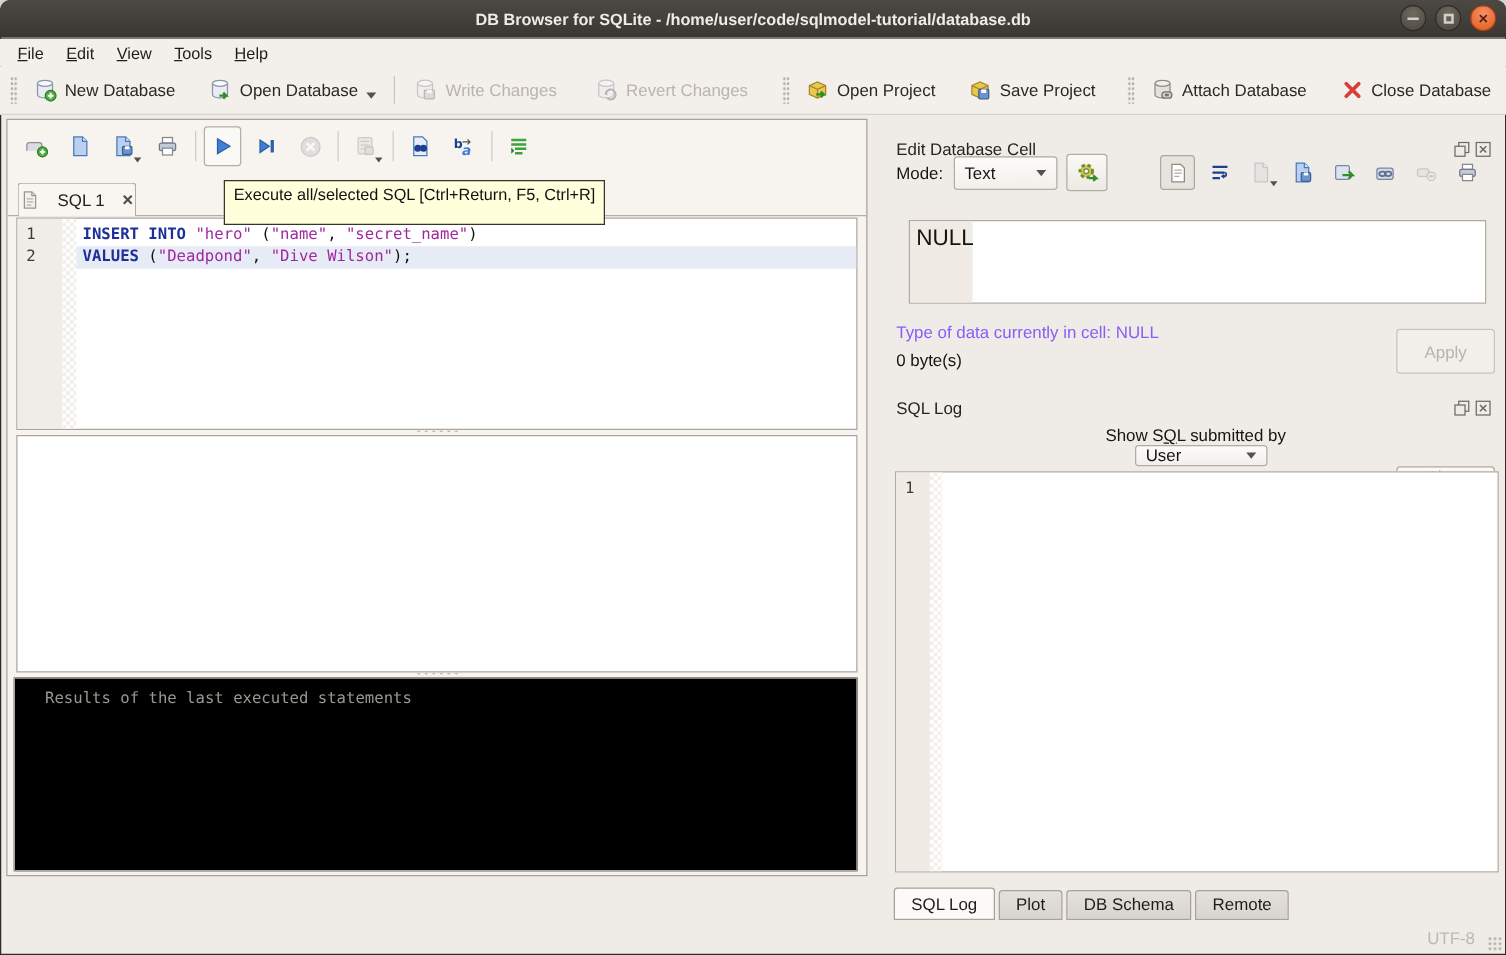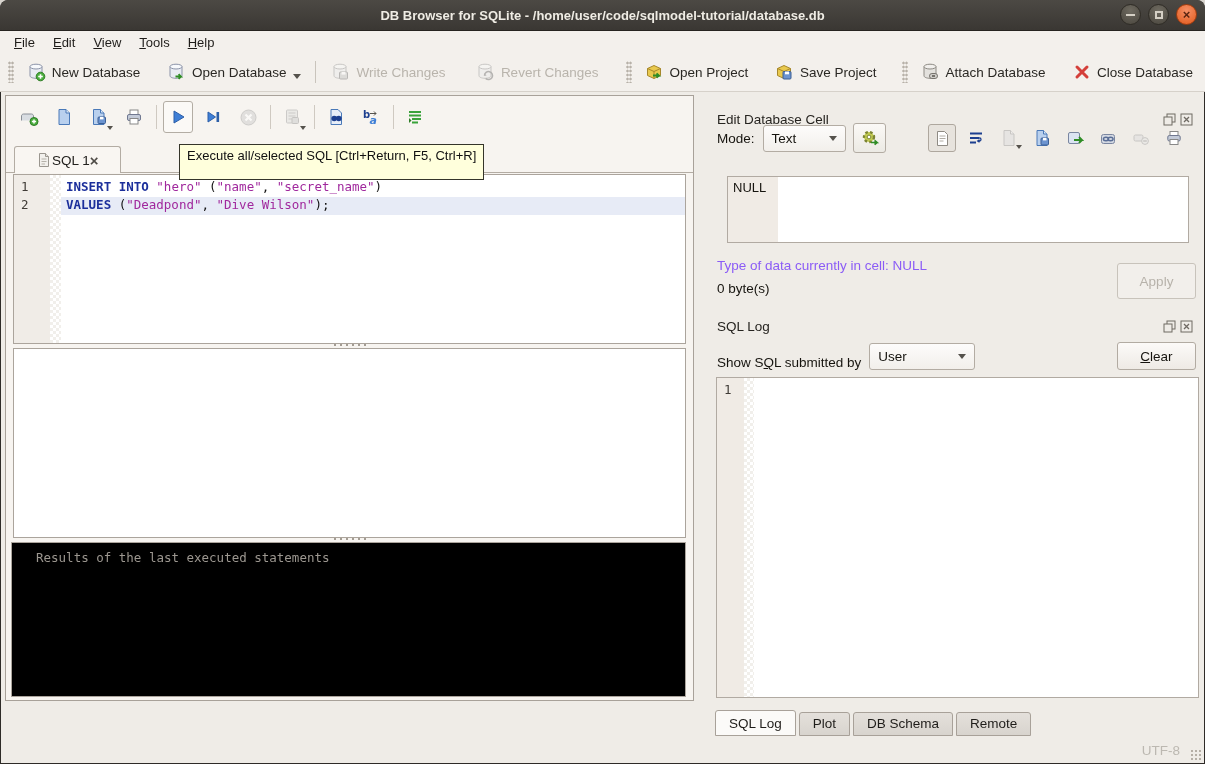--- a/index.html
+++ b/index.html
@@ -42,22 +42,22 @@
   .sq-btn{width:28px;height:30px;display:flex;align-items:center;justify-content:center;border:1px solid transparent;
           border-radius:3px;margin-right:5px;position:relative;}
   .sq-btn.hovered{border-color:#b3ada4;background:#fbf9f6;}
   .sq-btn.disabled svg{filter:grayscale(1);opacity:.45;}
   .sq-sep{width:1px;height:24px;background:#cfc9c1;margin:0 6px 0 2px;}
   .mini-caret{position:absolute;right:0;bottom:2px;width:0;height:0;border-left:3.5px solid transparent;
               border-right:3.5px solid transparent;border-top:4px solid #55524c;}
   
   .sqltab-bar{position:absolute;top:46px;left:0;right:0;height:31px;border-bottom:1px solid #b3aca3;
               display:flex;align-items:flex-end;padding-left:8px;box-sizing:border-box;}
-  .sql-tab{display:flex;align-items:center;gap:0;background:#f9f6f2;border:1px solid #b3aca3;border-bottom:none;
-           border-radius:3px 3px 0 0;padding:5px 21px;margin-bottom:-1px;font-size:13.5px;color:#23211e;}
+  .sql-tab{display:flex;align-items:center;gap:14px;background:#f9f6f2;border:1px solid #b3aca3;border-bottom:none;
+           border-radius:3px 3px 0 0;padding:5px 1px;margin-bottom:-1px;font-size:13.5px;color:#23211e;}
   .tab-close{font-weight:900;color:#4f4c47;font-size:15px;line-height:1;}
   .tooltip{position:absolute;top:48px;left:173px;background:#ffffdc;border:1px solid #35352a;padding:3px 7px 16px;
            font-size:13px;color:#111;z-index:6;white-space:nowrap;}
   
   .editor-pane{position:absolute;top:78px;left:7px;right:7px;height:168px;background:#fff;border:1px solid #aba49c;display:flex;}
   .gutter{width:36px;background:#f0ece7;font-family:"DejaVu Sans Mono",monospace;font-size:12.5px;color:#3f3b36;padding-top:4px;box-sizing:border-box;}
   .gutter .ln{height:18px;padding-left:7px;}
   .fold-margin{width:11px;background:conic-gradient(#f1efeb 0 25%,#ffffff 0 50%,#f1efeb 0 75%,#ffffff 0) 0 0/6px 6px;}
   .code{flex:1;padding-top:4px;font-family:"DejaVu Sans Mono",monospace;font-size:12.5px;color:#121212;}
   .code-line{height:18px;white-space:pre;padding-left:5px;}
@@ -80,29 +80,29 @@
   .combo .val{padding-left:8px;flex:1;}
   .combo .arr{margin-right:8px;}
   .mode-row{position:absolute;top:32px;left:11px;right:5px;height:30px;display:flex;align-items:center;}
   .gear-btn{width:31px;height:28px;border:1px solid #b3aca3;border-radius:3px;background:linear-gradient(#fbf9f6,#eceae4);
             display:flex;align-items:center;justify-content:center;margin-left:7px;}
   .cell-icons{display:flex;align-items:center;margin-left:42px;}
   .ci{width:26px;height:26px;display:flex;align-items:center;justify-content:center;margin-right:7px;position:relative;}
   .ci.pressed{border:1px solid #aea79e;border-radius:3px;background:#e7e3dd;}
   .ci.disabled svg{filter:grayscale(1);opacity:.45;}
   .null-box{position:absolute;top:85px;left:21px;width:460px;height:65px;border:1px solid #b1aaa2;background:#fff;display:flex;}
-  .null-gutter{width:50px;background:#f0ebe5;font-size:13px;color:#16140f;padding:3px 0 0 5px;box-sizing:border-box;}
+  .null-gutter{width:50px;background:#f0ebe5;font-size:18px;color:#16140f;padding:3px 0 0 5px;box-sizing:border-box;}
   .null-content{flex:1;}
   .type-info{position:absolute;top:167px;left:11px;font-size:13.5px;color:#8b5cf6;}
   .size-info{position:absolute;top:190px;left:11px;font-size:13.5px;color:#16140f;}
   .btn{border:1px solid #b2aba2;border-radius:3px;background:linear-gradient(#fcfaf8,#eeeae5);
        font-size:13.5px;color:#16140f;display:flex;align-items:center;justify-content:center;box-sizing:border-box;}
   .btn.disabled{border-color:#c8c3bb;background:#f2efeb;color:#b7b2aa;}
   .apply-btn{position:absolute;top:172px;left:411px;width:79px;height:36px;}
-  .show-row{position:absolute;top:250px;left:11px;right:3px;height:29px;display:flex;align-items:flex-end;}
+  .show-row{position:absolute;top:250px;left:11px;right:3px;height:29px;display:flex;align-items:center;flex-direction:column;}
   .show-label{font-size:13.5px;color:#16140f;}
   .mn{text-decoration:underline;}
   .log-pane{position:absolute;top:286px;left:10px;width:481px;height:319px;border:1px solid #b1aaa2;background:#fff;display:flex;}
   .log-gutter{width:27px;background:#f0ebe5;font-family:"DejaVu Sans Mono",monospace;font-size:12.5px;color:#3f3b36;
               padding:4px 0 0 7px;box-sizing:border-box;}
   .log-fold{width:10px;background:conic-gradient(#f1efeb 0 25%,#ffffff 0 50%,#f1efeb 0 75%,#ffffff 0) 0 0/6px 6px;}
   .log-content{flex:1;}
   .bottom-tabs{position:absolute;top:619px;left:9px;display:flex;align-items:flex-end;}
   .btab{padding:3px 13px 4px;font-size:13.5px;color:#1f1d1a;background:linear-gradient(#e4e0db,#d8d4ce);
         border:1px solid #a8a199;border-radius:3px 3px 0 0;margin-right:3px;}

